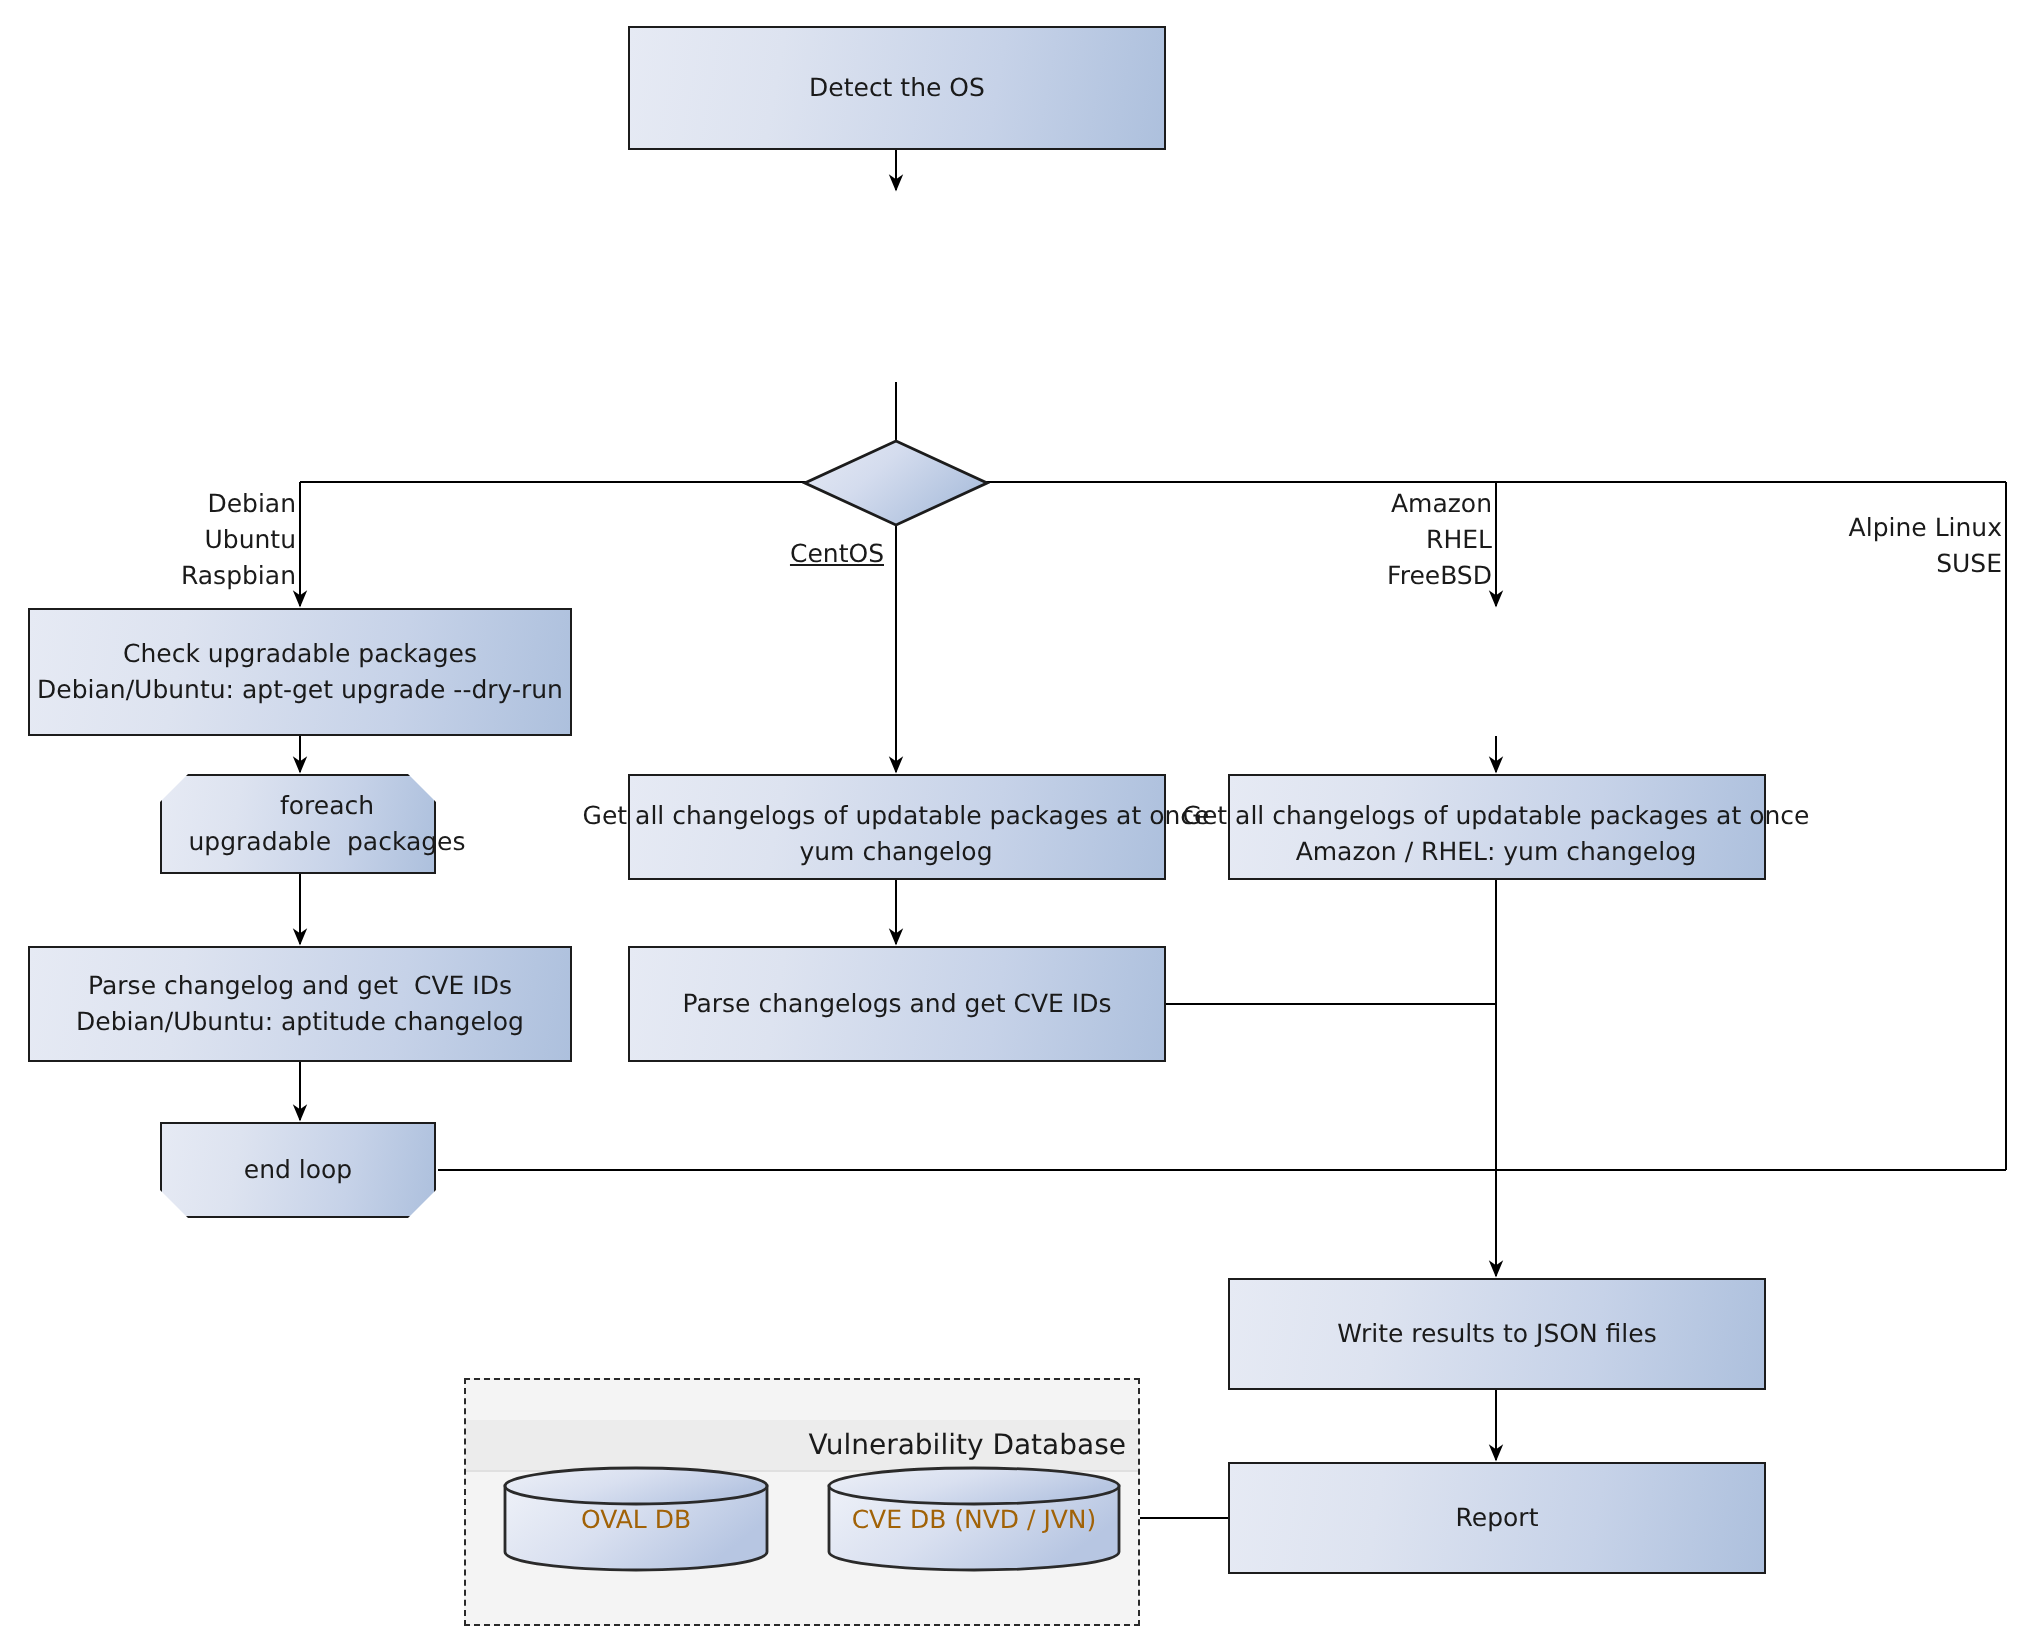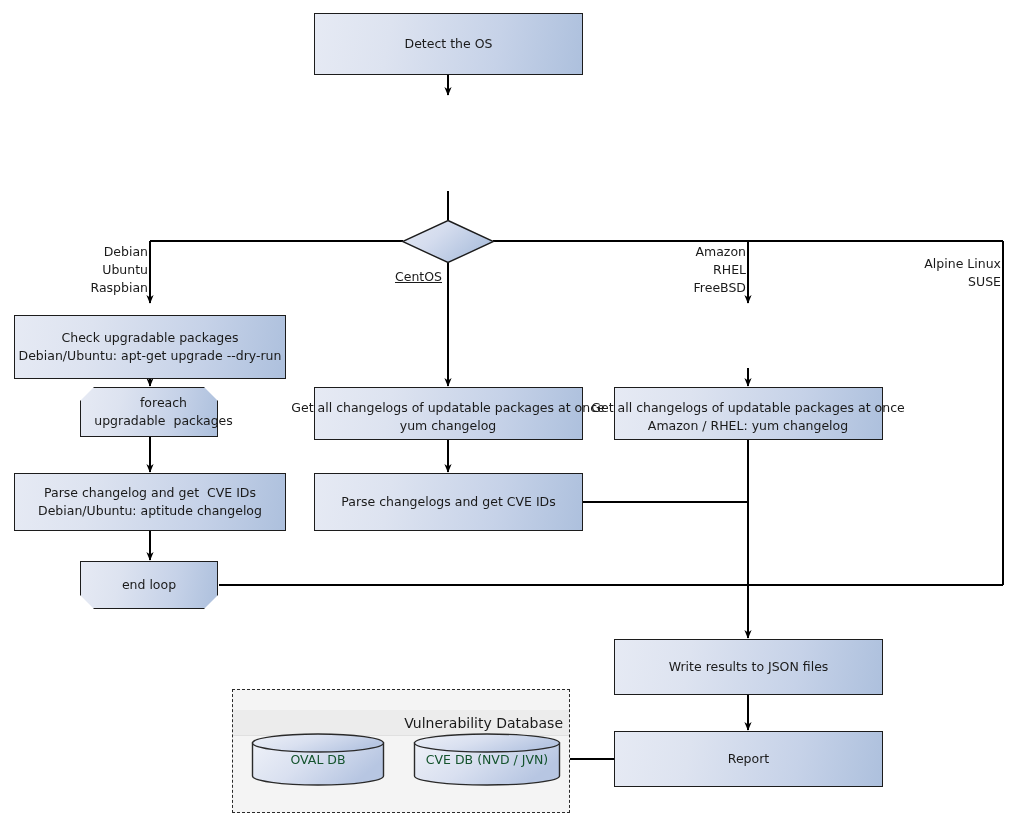--- a/index.html
+++ b/index.html
@@ -123,21 +123,21 @@
     margin-top: 20px;
   }
   .cylinder {
     position: absolute;
     z-index: 3;
   }
   .cyl-label {
     position: absolute;
     z-index: 4;
     font-size: 12.5px;
-    color: #14532d;
+    color: #a16207;
     text-align: center;
     white-space: pre;
     pointer-events: none;
   }
 </style>
 </head>
 <body>
 
 <div id="canvas">
 
@@ -206,21 +206,21 @@
 
   <div class="branch-label right" style="left:346px; top:268px; width:96px;text-decoration:underline;">CentOS</div>
 
   <div class="branch-label right" style="left:648px; top:243px; width:98px;">Amazon
 RHEL
 FreeBSD</div>
 
   <div class="branch-label right" style="left:903px; top:255px; width:98px;">Alpine Linux
 SUSE</div>
 
-  <div class="node proc txt-center" style="left:14px; top:304px; width:272px; height:64px;margin-top:11px;">
+  <div class="node proc txt-center" style="left:14px; top:304px; width:272px; height:64px;">
     <span>Check upgradable packages
 Debian/Ubuntu: apt-get upgrade --dry-run</span>
   </div>
 
   <div class="node loop-start txt-center" style="left:80px; top:387px; width:138px; height:50px;">
     <span class="skin"></span>
     <span class="cap">foreach
 upgradable  packages</span>
   </div>
 

